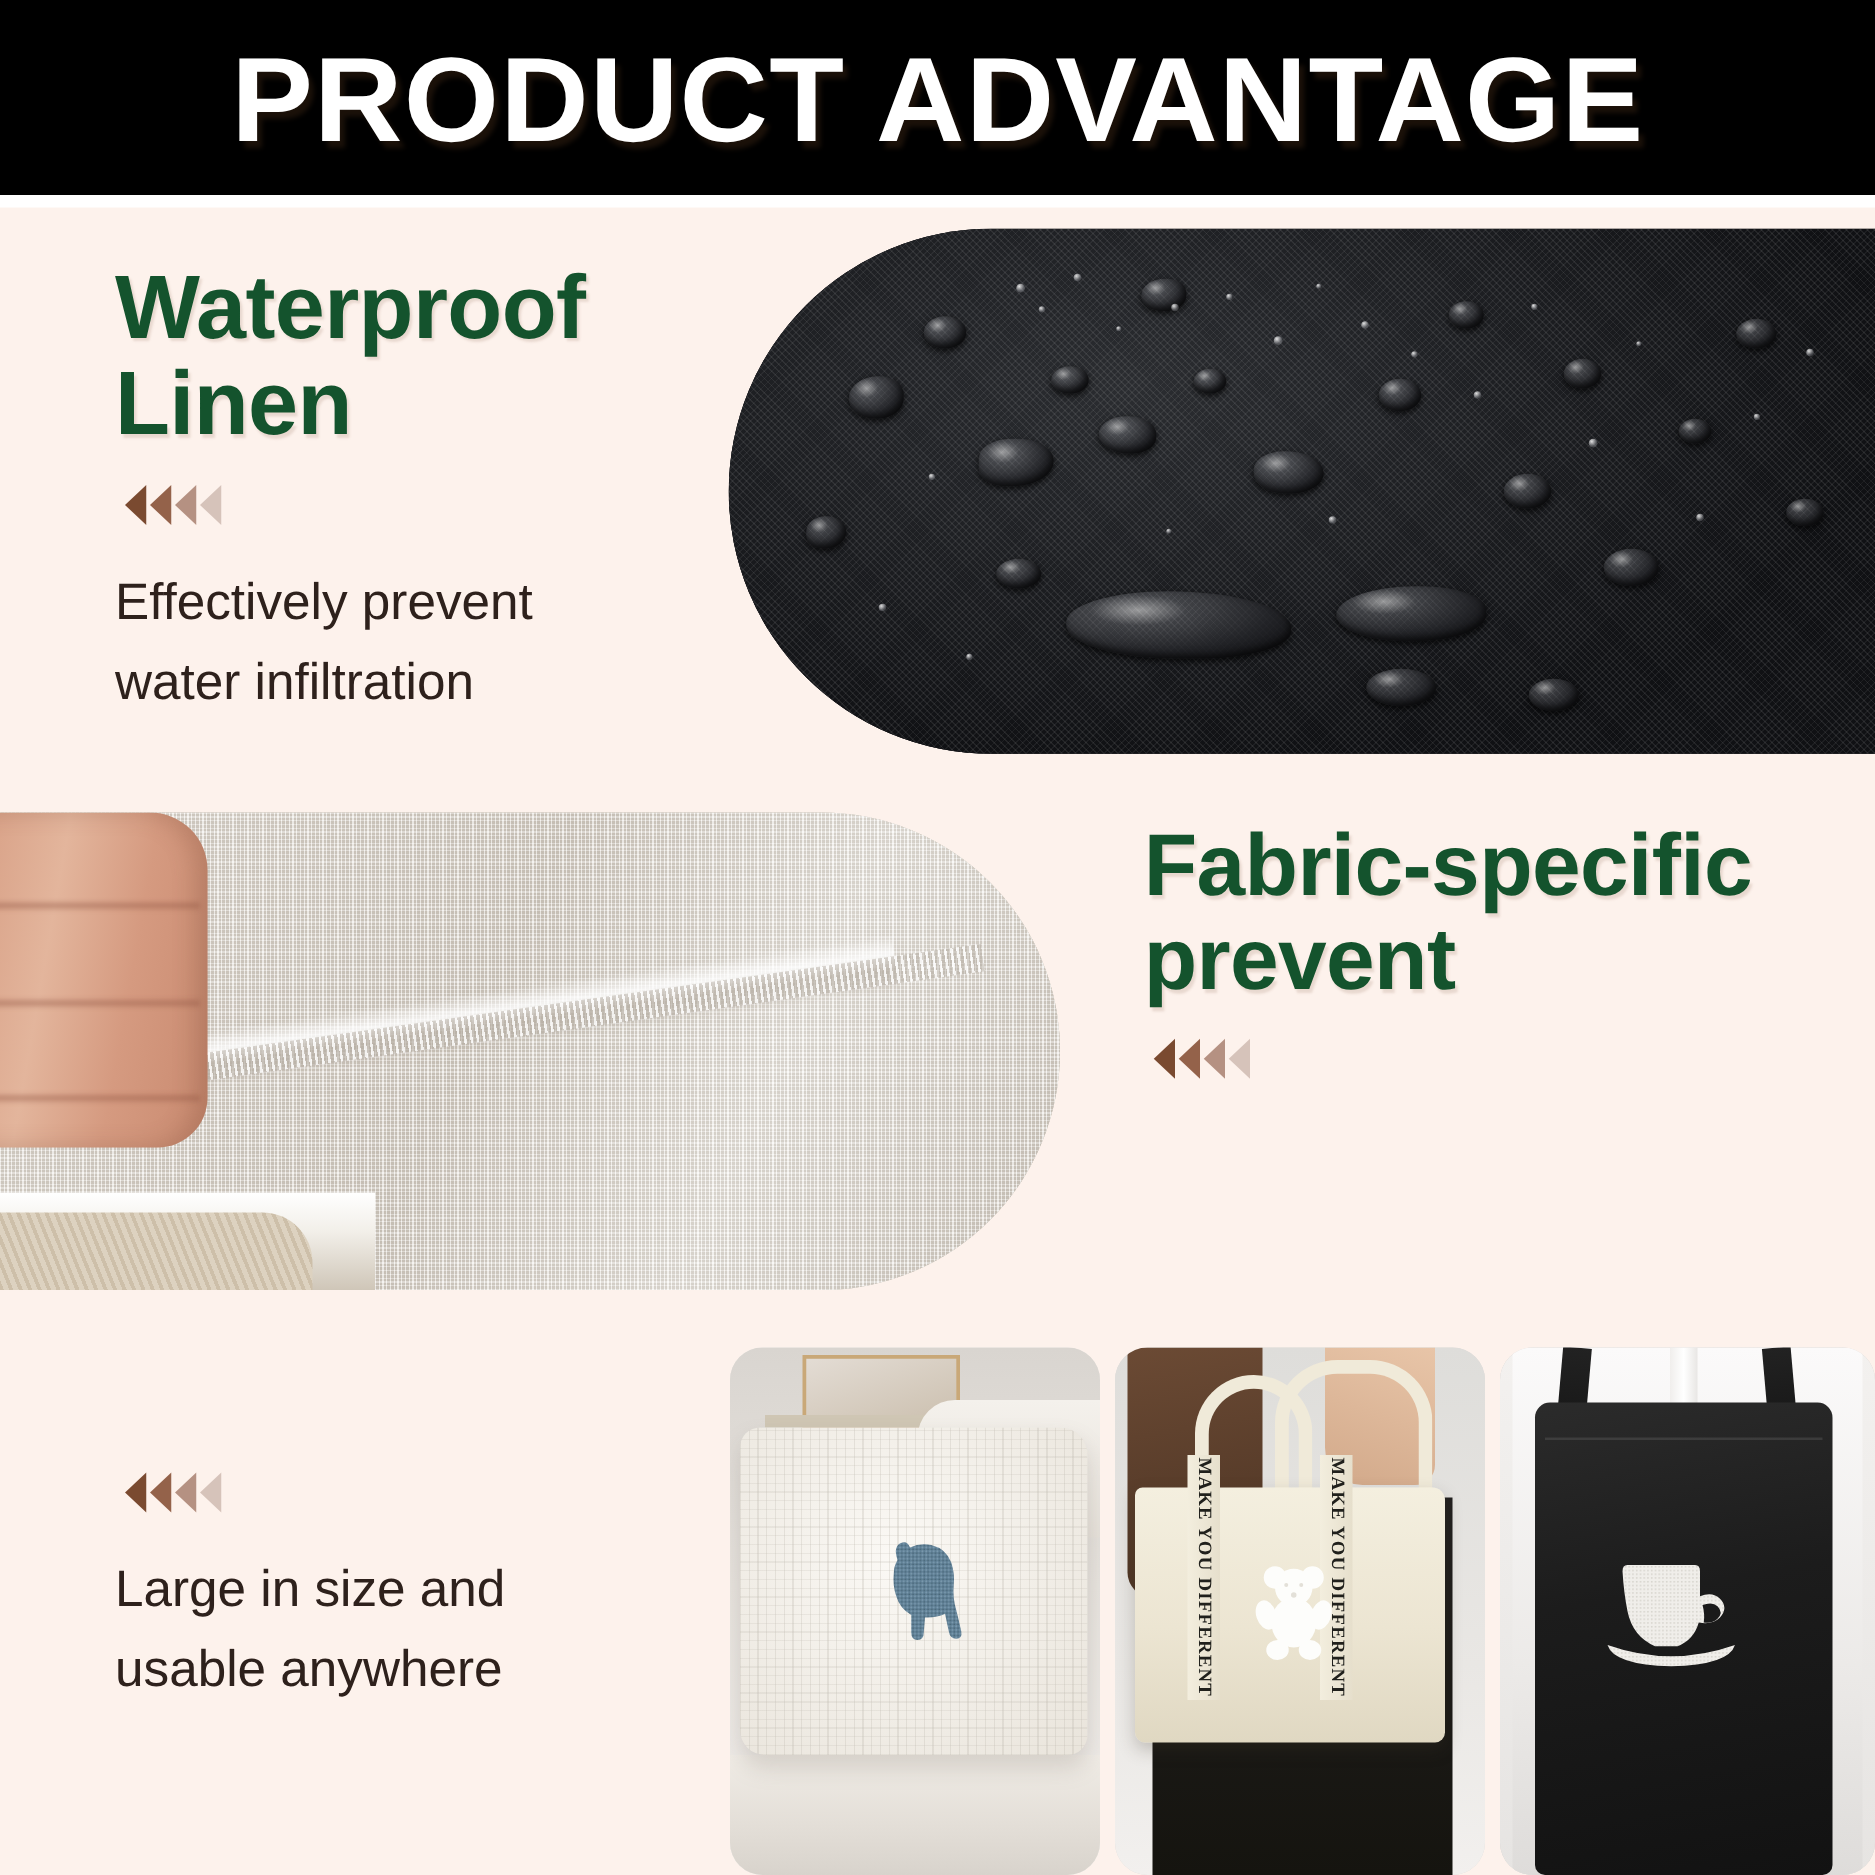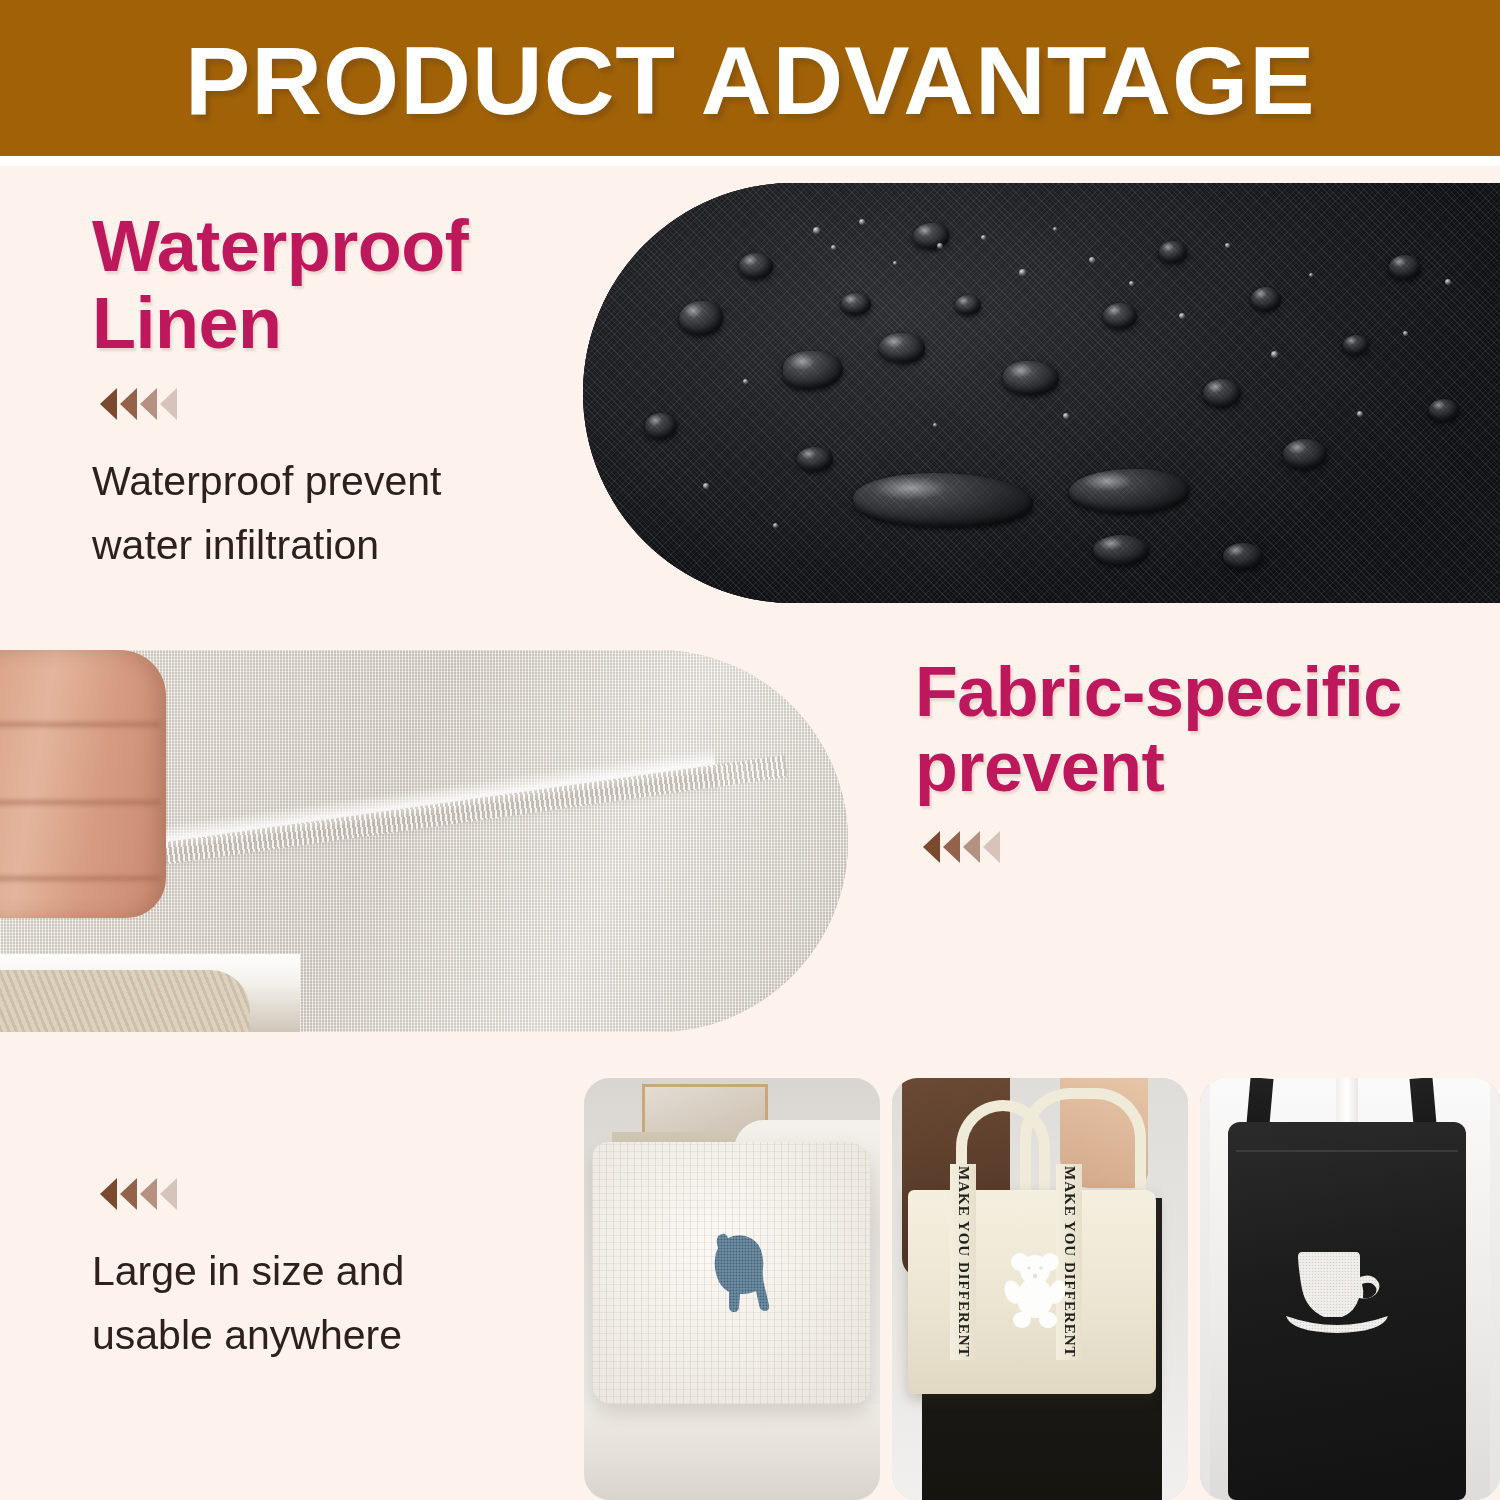--- a/index.html
+++ b/index.html
@@ -14,21 +14,21 @@
     overflow: hidden;
     position: relative;
   }
 
   
   .banner {
     position: absolute;
     left: 0; top: 0;
     width: 1500px;
     height: 156px;
-    background: #a16207;
+    background: #000000;
     display: flex;
     align-items: center;
     justify-content: center;
     overflow: hidden;
   }
   .banner-title {
     font-family: "Liberation Sans Narrow", "Liberation Sans", sans-serif;
     font-weight: 700;
     font-size: 96px;
     letter-spacing: 1px;
@@ -44,21 +44,21 @@
     left: 0; top: 156px;
     width: 1500px; height: 10px;
     background: #FFFFFF;
   }
 
   
   .block { position: absolute; }
   .headline {
     font-family: "Liberation Sans Narrow", "Liberation Sans", sans-serif;
     font-weight: 700;
-    color: #be185d;
+    color: #14532d;
     font-size: 72px;
     line-height: 1.07;
     letter-spacing: -0.5px;
     white-space: pre-line;
     margin: 0;
     text-shadow: 2px 3px 2px rgba(140,100,75,0.18);
   }
   .headline.small { font-size: 70px; }
   .chev-row {
     display: flex;
@@ -278,21 +278,21 @@
 
 <div class="block" style="left:92px; top:208px; width:470px;">
   <h2 class="headline">Waterproof
 Linen</h2>
   <div class="chev-row">
     <span class="chev" style="border-right-color:#7A4A30;"></span>
     <span class="chev" style="border-right-color:#94624A;"></span>
     <span class="chev" style="border-right-color:#B59182;"></span>
     <span class="chev" style="border-right-color:#D6C3BA;"></span>
   </div>
-  <p class="subtext">Waterproof prevent
+  <p class="subtext">Effectively prevent
 water infiltration</p>
 </div>
 
 <div class="photo photo-droplets">
   <div class="drop-weave"></div>
 
   <div class="drop" style="left:96px;  top:118px; width:44px; height:34px; border-radius:55% 45% 50% 50%;"></div>
   <div class="drop" style="left:200px; top:168px; width:60px; height:38px; border-radius:48% 52% 60% 40%;"></div>
   <div class="drop" style="left:156px; top:70px;  width:34px; height:26px; border-radius:50%;"></div>
   <div class="drop" style="left:258px; top:110px; width:30px; height:22px; border-radius:50%;"></div>

